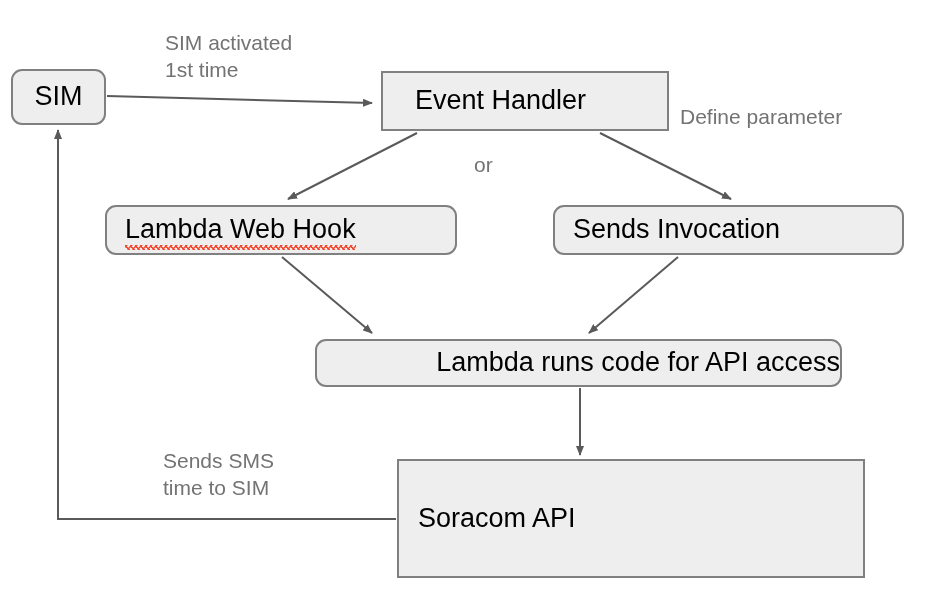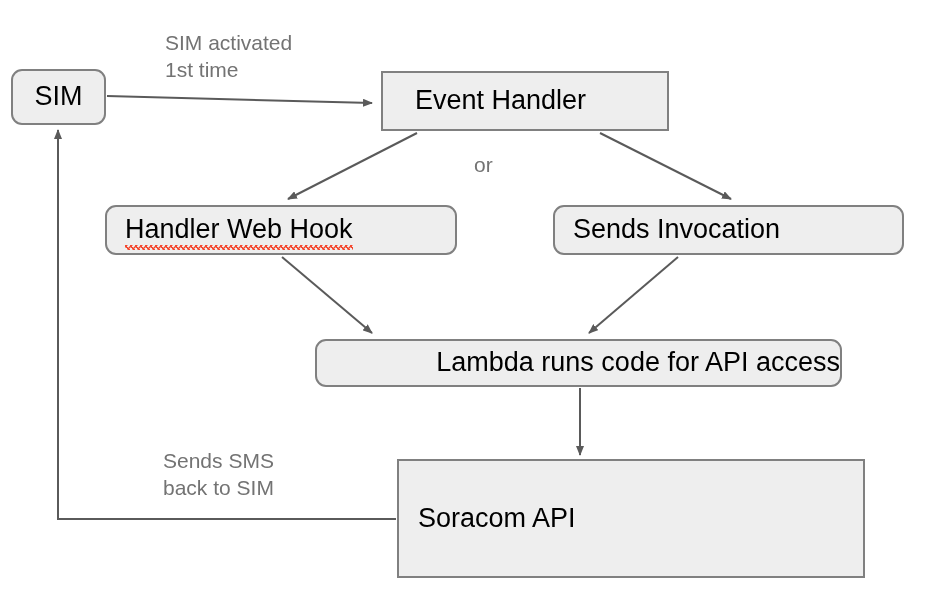--- a/index.html
+++ b/index.html
@@ -111,37 +111,38 @@
 
   <div class="node node-rounded" id="node-sim">
     <span class="node-label">SIM</span>
   </div>
 
   <div class="node node-square" id="node-event-handler">
     <span class="node-label">Event Handler</span>
   </div>
 
   <div class="node node-rounded" id="node-web-hook">
-    <span class="node-label"><span>Handler Web Hook</span><span class="spell-error"></span></span>
+    <span class="node-label"><span>Lambda Web Hook</span><span class="spell-error"></span></span>
   </div>
 
   <div class="node node-rounded" id="node-invocation">
     <span class="node-label">Sends Invocation</span>
   </div>
 
   <div class="node node-rounded" id="node-lambda-runs">
     <span class="node-label">Lambda runs code for API access</span>
   </div>
 
   <div class="node node-square" id="node-soracom-api">
     <span class="node-label">Soracom API</span>
   </div>
 
   <div class="edge-label" id="label-sim-activated">SIM activated
 1st time</div>
 
+  <div class="edge-label" id="label-define-param">Define parameter</div>
 
   <div class="edge-label" id="label-or">or</div>
 
   <div class="edge-label" id="label-sends-sms">Sends SMS
-back to SIM</div>
+time to SIM</div>
 
 </div>
 
 </body></html>

